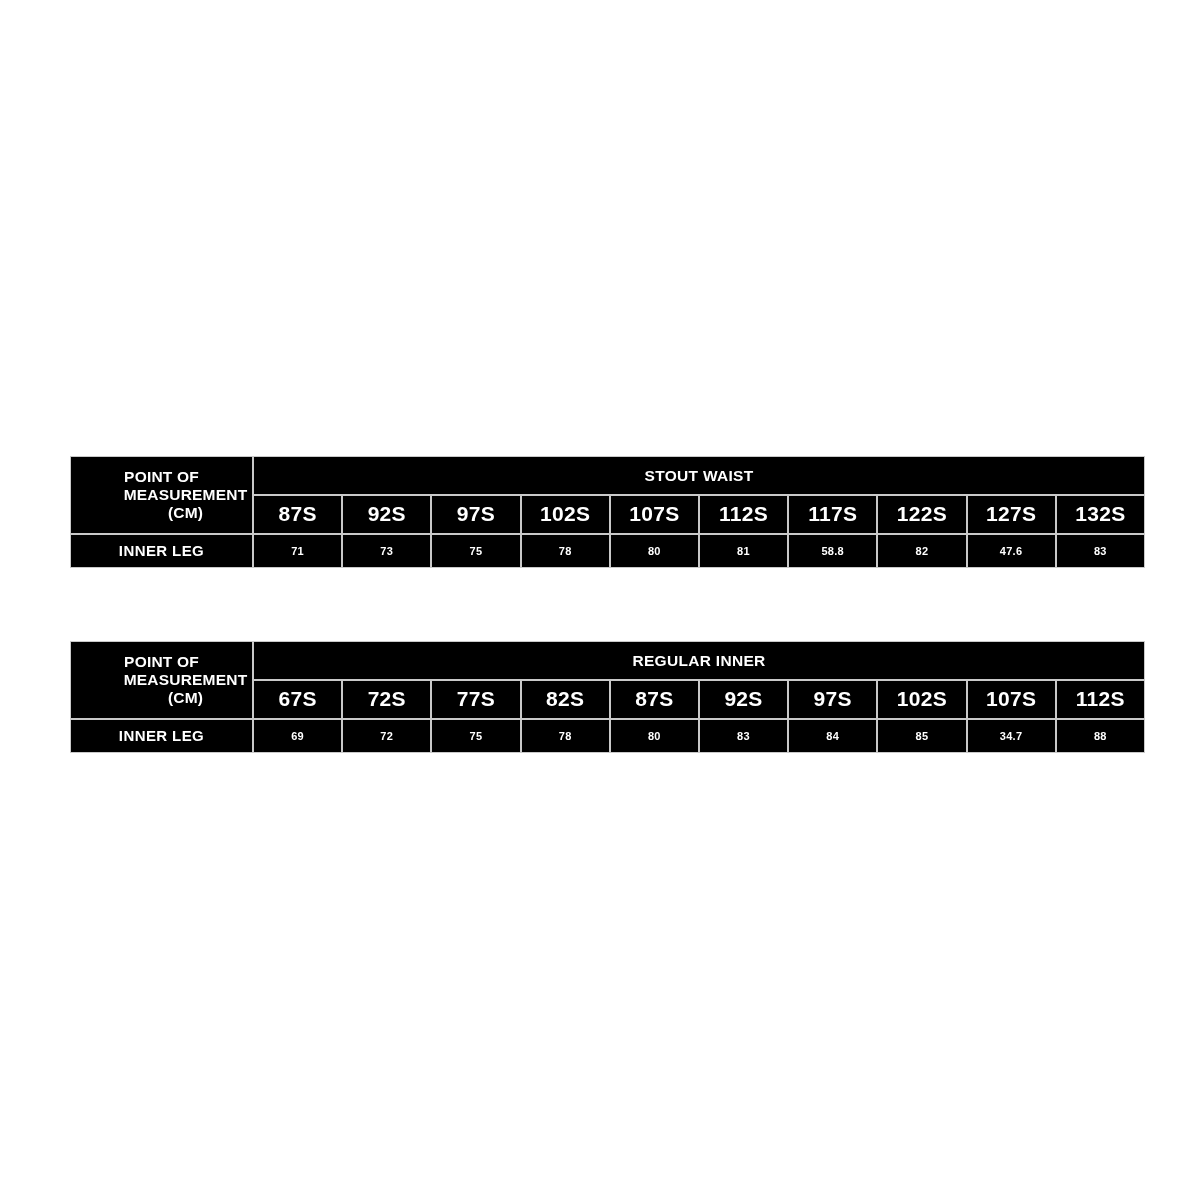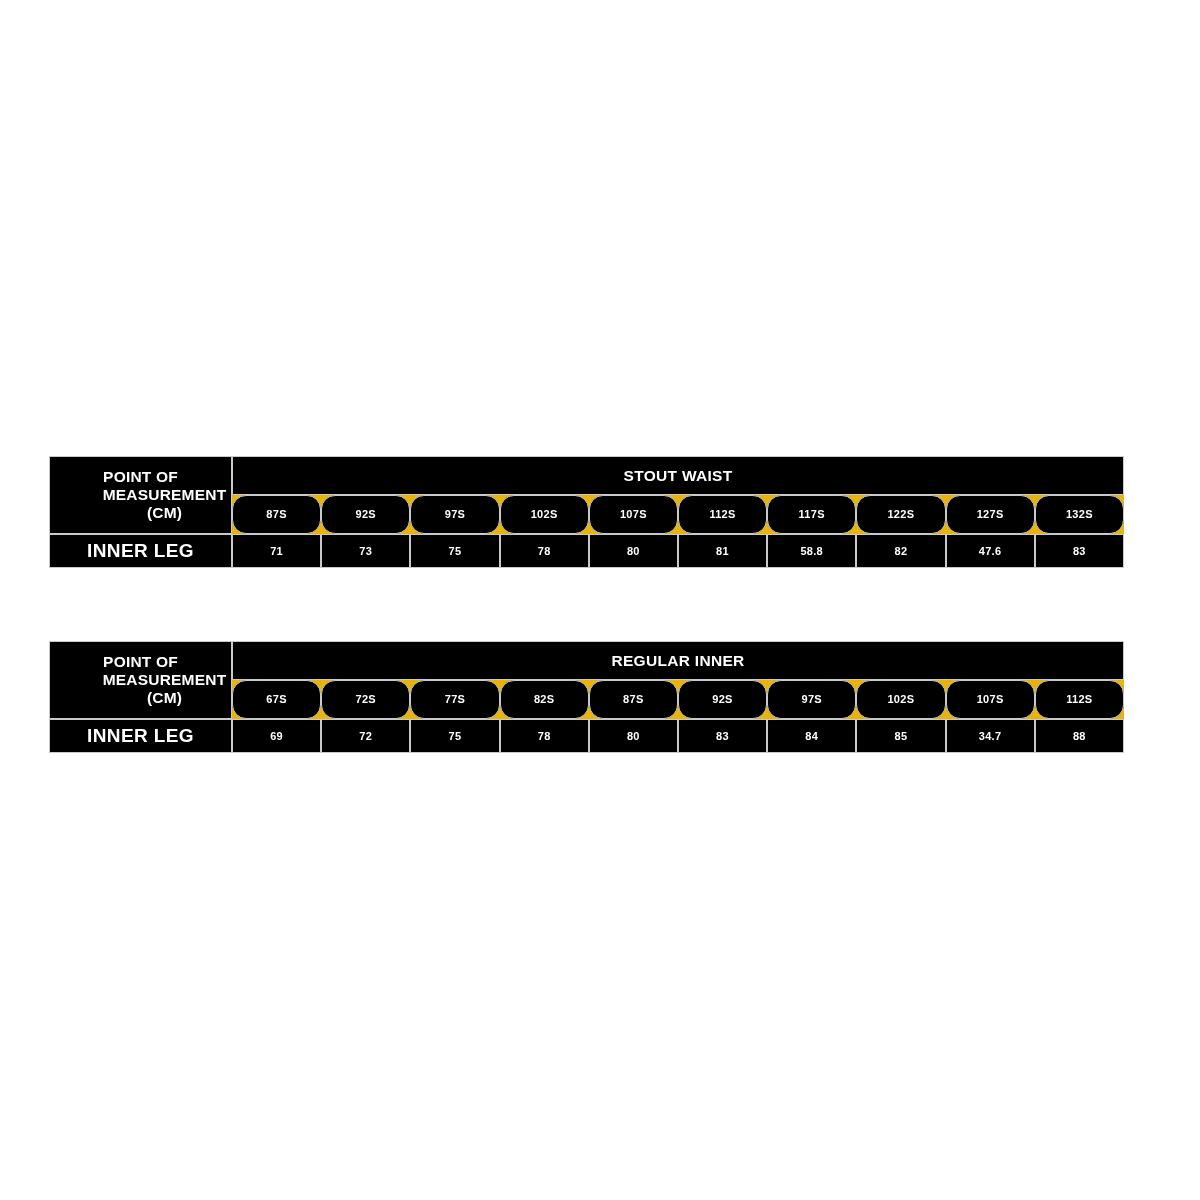--- a/index.html
+++ b/index.html
@@ -17,25 +17,25 @@
   .page {
     position: relative;
     width: 1200px;
     height: 1200px;
     overflow: hidden;
   }
 
   
   .size-table {
     position: absolute;
-    left: 49px;
+    left: 70px;
     width: 1075px;
     border-collapse: separate;
     border-spacing: 0;
-    background: #eab308;          
+    background: #737373;          
     table-layout: fixed;
   }
 
   .size-table.table-stout   { top: 456px; }
   .size-table.table-regular { top: 641px; }
 
   .size-table td {
     background: #000000;
     color: #ffffff;
     text-align: center;
@@ -61,28 +61,27 @@
   .cell-pom .pom-line2 { display: block; margin-left: 48px; }
 
   .cell-group-title {
     height: 37px;
     font-size: 15.5px;
     letter-spacing: 0.3px;
   }
 
   .cell-size {
     height: 37px;
-    font-size: 11px;
+    font-size: 21px;
     letter-spacing: 0.3px;
-    border-radius: 14px;
   }
 
   .cell-row-label {
     height: 32px;
-    font-size: 19px;
+    font-size: 15px;
     letter-spacing: 0.4px;
   }
 
   .cell-value {
     height: 32px;
     font-size: 11px;
     background: #e2070e;
     color: #ffffff;
     letter-spacing: 0.3px;
   }

